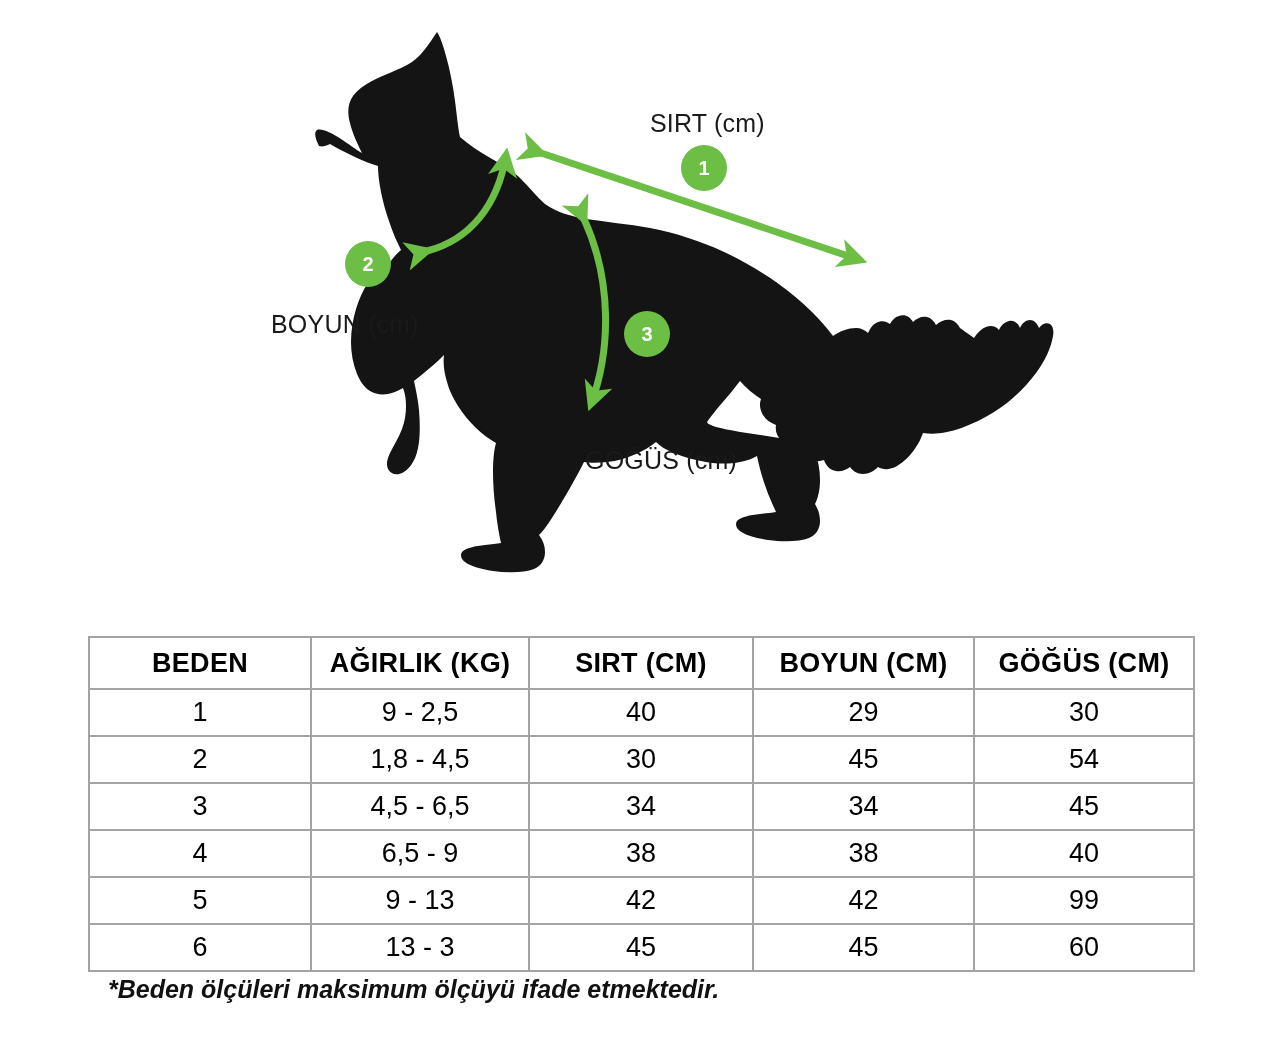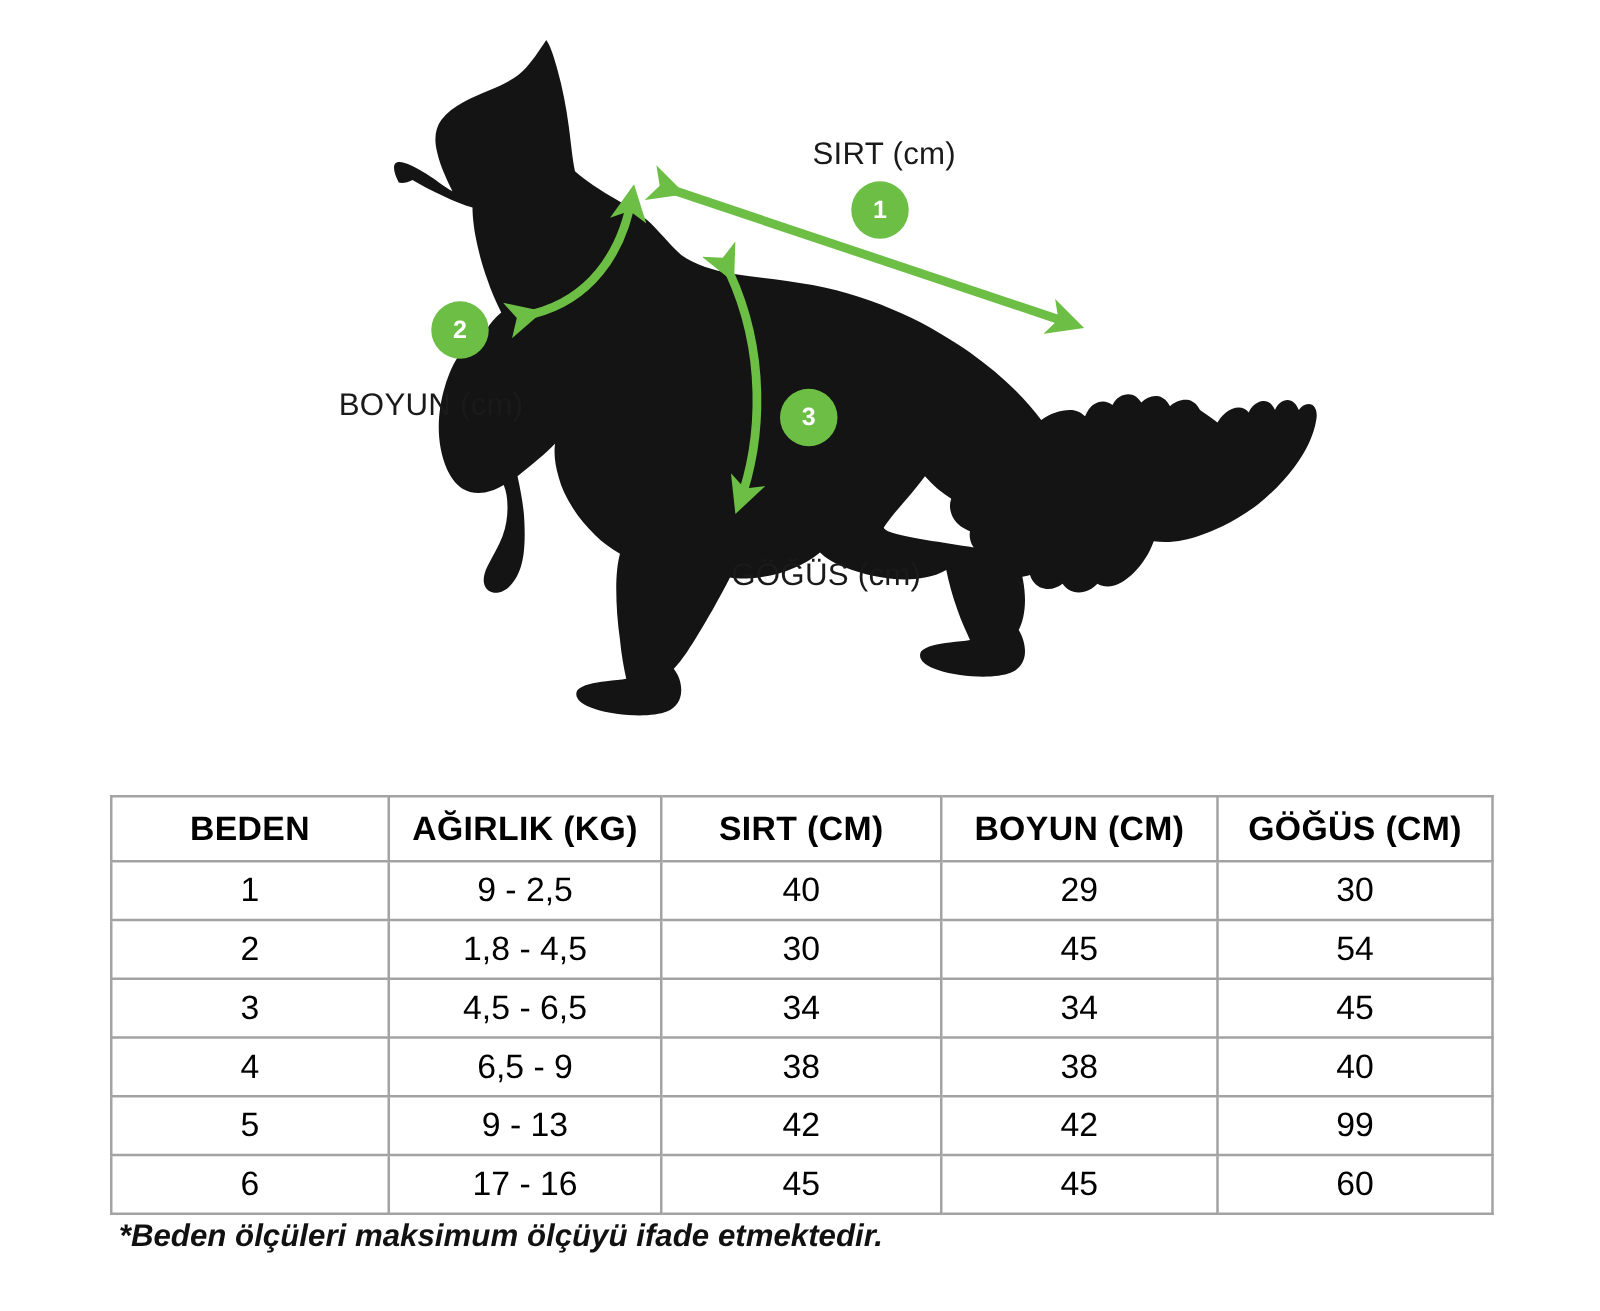--- a/index.html
+++ b/index.html
@@ -100,21 +100,21 @@
     font-weight: 400;
   }
   col.c-beden  { width: 222px; }
   col.c-agir   { width: 218px; }
   col.c-sirt   { width: 224px; }
   col.c-boyun  { width: 221px; }
   col.c-gogus  { width: 220px; }
 
   #table-note {
     position: absolute;
-    left: 95px;
+    left: 108px;
     top: 975px;
     font-family: "Liberation Sans", "DejaVu Sans", sans-serif;
     font-size: 25px;
     font-style: italic;
     font-weight: 700;
     color: #111111;
     white-space: nowrap;
   }
 </style>
 </head>
@@ -321,21 +321,21 @@
       </tr>
       <tr>
         <td>5</td>
         <td>9 - 13</td>
         <td>42</td>
         <td>42</td>
         <td>99</td>
       </tr>
       <tr>
         <td>6</td>
-        <td>17 - 16</td>
+        <td>13 - 3</td>
         <td>45</td>
         <td>45</td>
         <td>60</td>
       </tr>
     </tbody>
   </table>
 </div>
 
 <div id="table-note">*Beden ölçüleri maksimum ölçüyü ifade etmektedir.</div>
 

